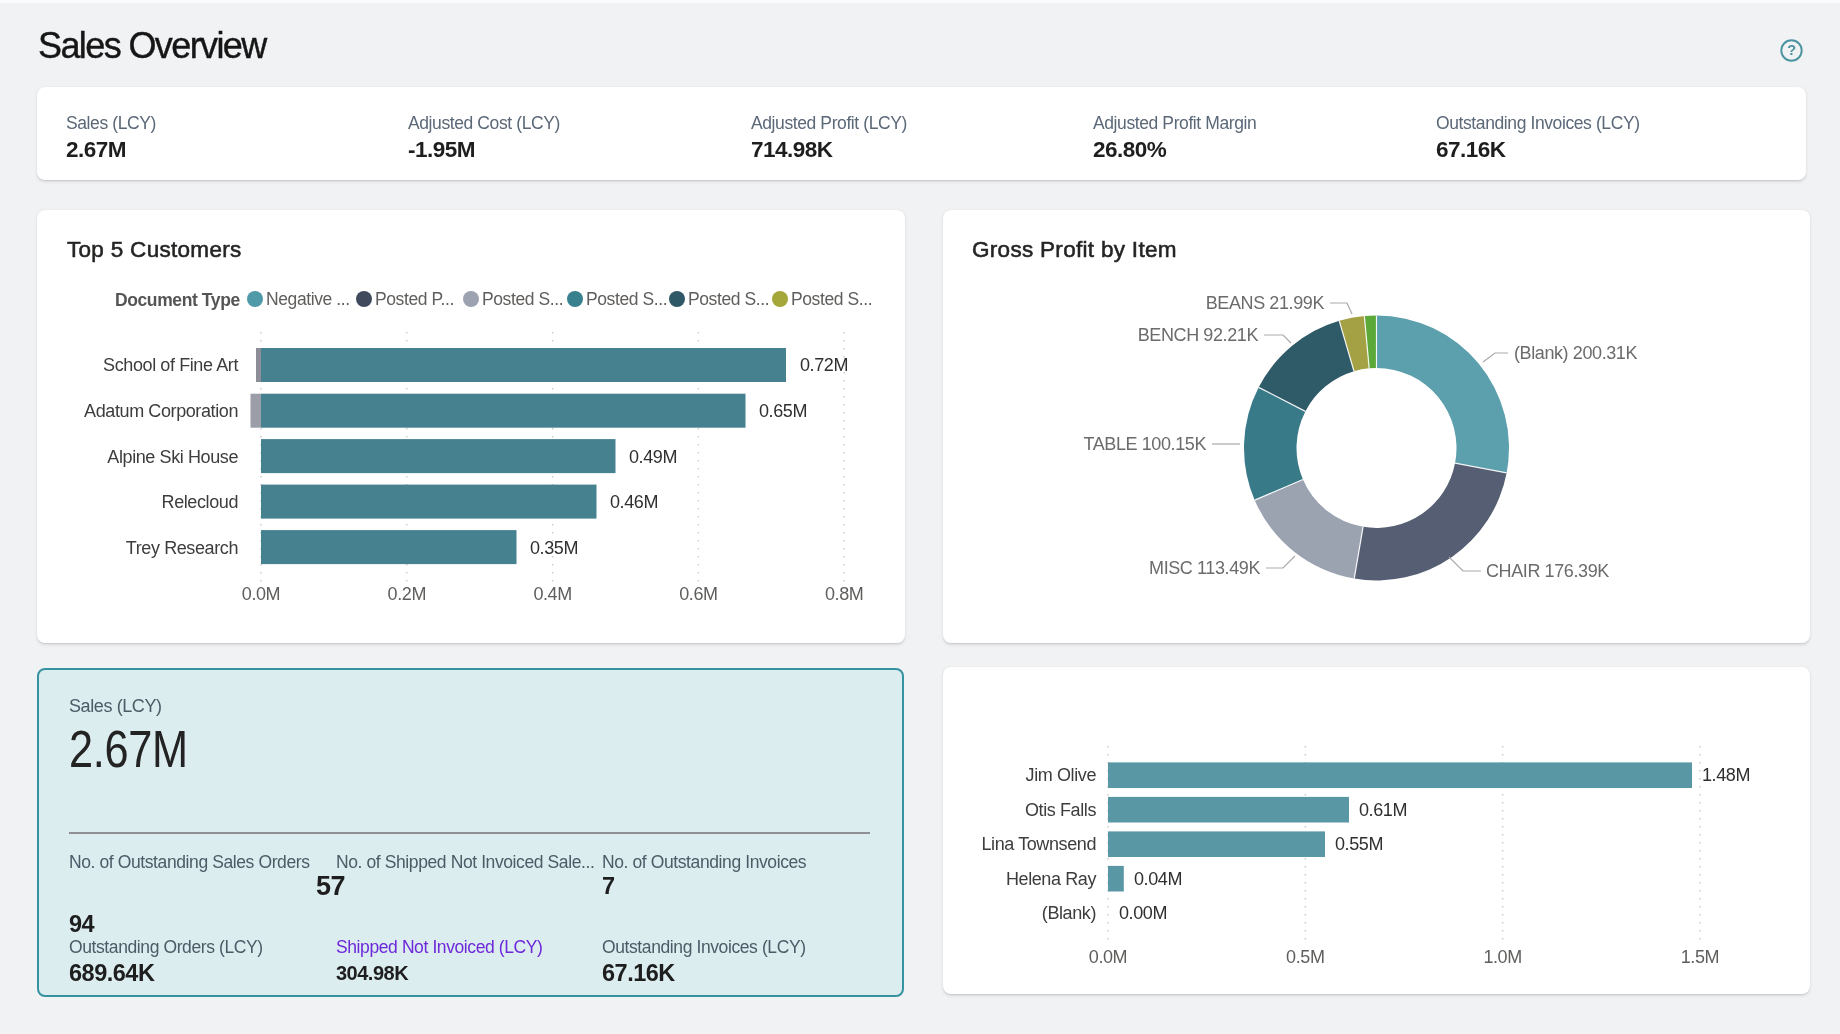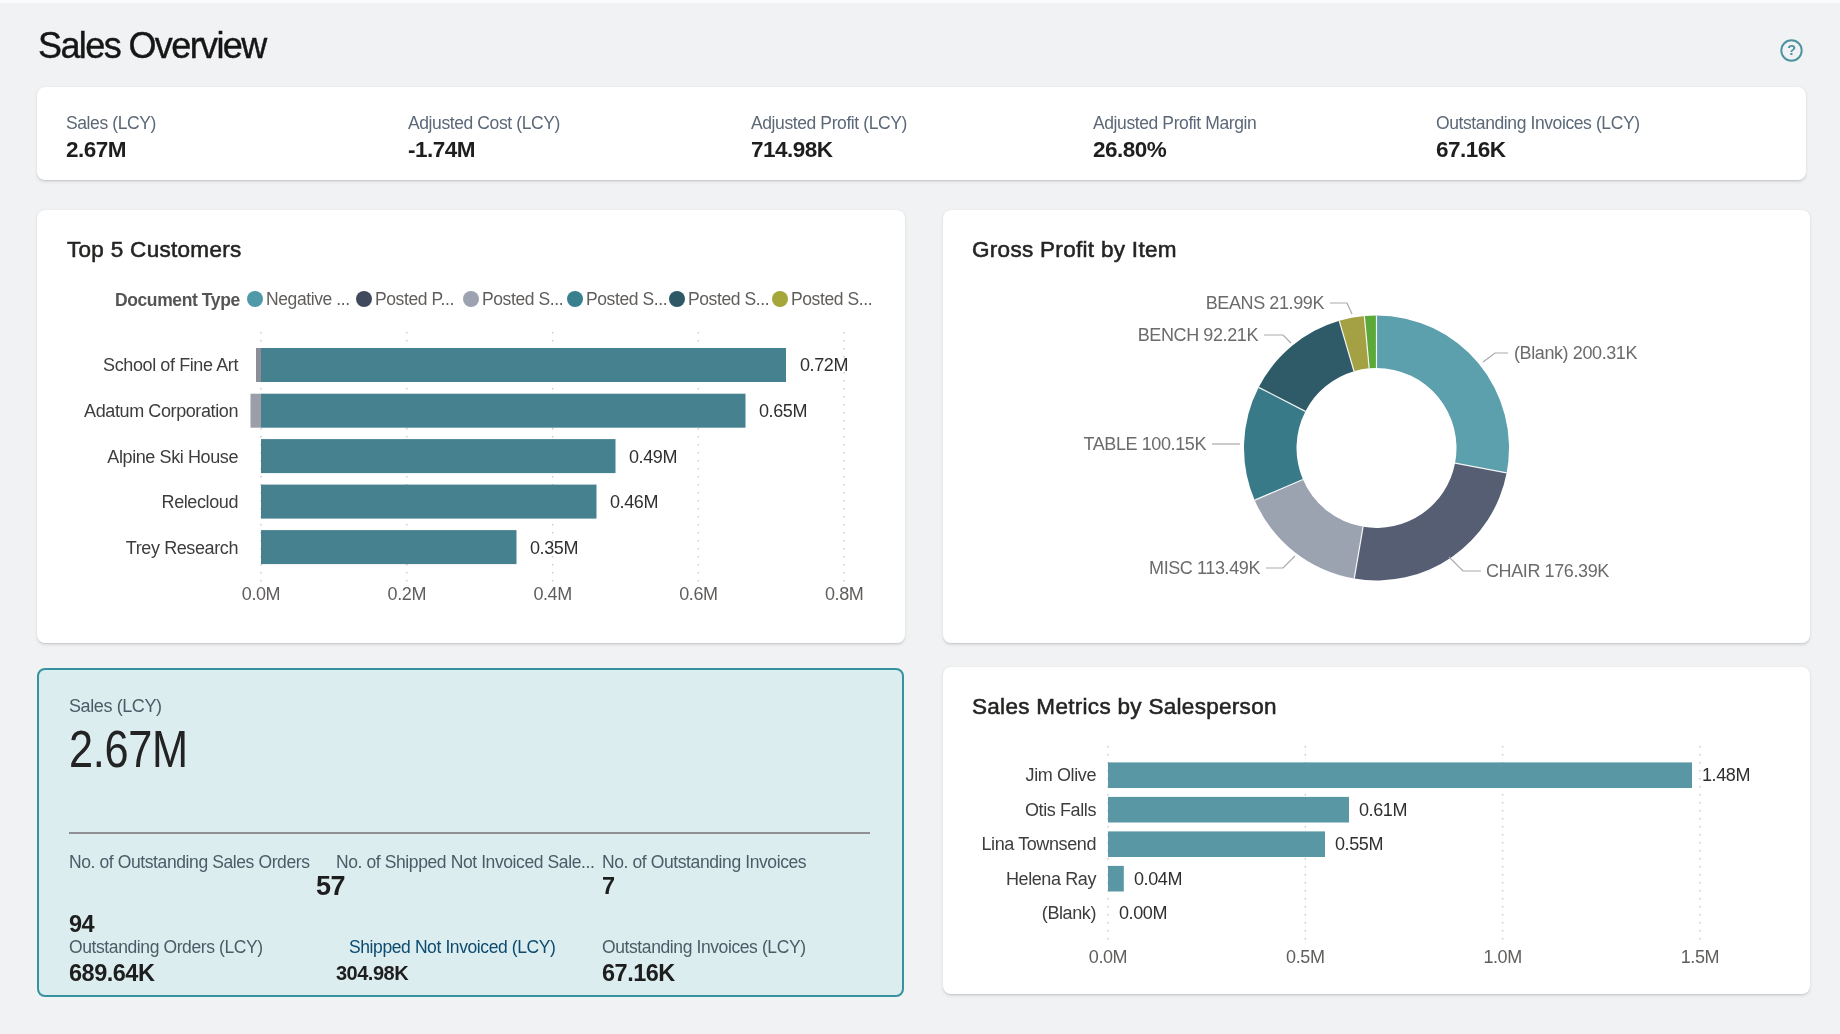--- a/index.html
+++ b/index.html
@@ -22,21 +22,21 @@
   <div class="abs" style="left:38px;top:25px;font-size:36px;font-weight:400;color:#161616;letter-spacing:-1.6px;-webkit-text-stroke:0.4px #161616;">Sales Overview</div>
   <svg class="abs" style="left:1779px;top:38px;" width="25" height="25" viewBox="0 0 25 25">
     <circle cx="12.5" cy="12.5" r="10.2" fill="none" stroke="#4C93A1" stroke-width="1.9"></circle>
     <text x="12.5" y="17.4" font-size="14.5" font-weight="700" fill="#4C93A1" text-anchor="middle">?</text>
   </svg>
 
   <div class="card" style="left:37px;top:87px;width:1769px;height:93px;"></div>
   <div class="klabel" style="left:66px;top:114px;">Sales (LCY)</div>
   <div class="kvalue" style="left:66px;top:139px;">2.67M</div>
   <div class="klabel" style="left:408px;top:114px;">Adjusted Cost (LCY)</div>
-  <div class="kvalue" style="left:408px;top:139px;">-1.74M</div>
+  <div class="kvalue" style="left:408px;top:139px;">-1.95M</div>
   <div class="klabel" style="left:751px;top:114px;">Adjusted Profit (LCY)</div>
   <div class="kvalue" style="left:751px;top:139px;">714.98K</div>
   <div class="klabel" style="left:1093px;top:114px;">Adjusted Profit Margin</div>
   <div class="kvalue" style="left:1093px;top:139px;">26.80%</div>
   <div class="klabel" style="left:1436px;top:114px;">Outstanding Invoices (LCY)</div>
   <div class="kvalue" style="left:1436px;top:139px;">67.16K</div>
 
   <div class="card" style="left:37px;top:210px;width:868px;height:433px;"></div>
   <div class="ctitle" style="left:67px;top:237px;text-align:right;">Top 5 Customers</div>
 
@@ -143,27 +143,26 @@
   <div class="abs" style="left:69px;top:724px;font-size:51px;font-weight:400;color:#232323;line-height:51px;transform:scaleX(0.85);transform-origin:0 0;">2.67M</div>
   <div class="abs" style="left:69px;top:832px;width:801px;height:1.5px;background:#8F9093;"></div>
   <div class="klabel" style="left:69px;top:853px;color:#4C5B66;">No. of Outstanding Sales Orders</div>
   <div class="kvalue" style="left:69px;top:912px;font-size:23.5px;line-height:24px;">94</div>
   <div class="klabel" style="left:336px;top:853px;color:#4C5B66;">No. of Shipped Not Invoiced Sale...</div>
   <div class="kvalue" style="left:316px;top:874px;font-size:27px;line-height:24px;">57</div>
   <div class="klabel" style="left:602px;top:853px;color:#4C5B66;">No. of Outstanding Invoices</div>
   <div class="kvalue" style="left:602px;top:874px;font-size:23.5px;line-height:24px;">7</div>
   <div class="klabel" style="left:69px;top:938px;color:#4C5B66;">Outstanding Orders (LCY)</div>
   <div class="kvalue" style="left:69px;top:961px;font-size:23.5px;line-height:24px;">689.64K</div>
-  <div class="klabel" style="left:336px;top:938px;color:#0c4a6e;margin-left:13px;">Shipped Not Invoiced (LCY)</div>
+  <div class="klabel" style="left:336px;top:938px;color:#6d28d9;">Shipped Not Invoiced (LCY)</div>
   <div class="kvalue" style="left:336px;top:961px;font-size:20px;line-height:24px;">304.98K</div>
   <div class="klabel" style="left:602px;top:938px;color:#4C5B66;">Outstanding Invoices (LCY)</div>
   <div class="kvalue" style="left:602px;top:961px;font-size:23.5px;line-height:24px;">67.16K</div>
 
   <div class="card" style="left:943px;top:667px;width:867px;height:327px;"></div>
-  <div class="ctitle" style="left:972px;top:694px;">Sales Metrics by Salesperson</div>
   <svg class="abs" style="left:943px;top:667px;" width="867" height="327" viewBox="0 0 867 327">
     <g stroke="#C9C9C9" stroke-width="1.4" stroke-dasharray="1.4 6.6" fill="none">
       <line x1="165" y1="79" x2="165" y2="275"></line>
       <line x1="362.3" y1="79" x2="362.3" y2="275"></line>
       <line x1="559.6" y1="79" x2="559.6" y2="275"></line>
       <line x1="756.9" y1="79" x2="756.9" y2="275"></line>
     </g>
     <rect x="165" y="95.4" width="584" height="25.6" fill="#5997A5"></rect>
     <rect x="165" y="129.9" width="241" height="25.6" fill="#5997A5"></rect>
     <rect x="165" y="164.4" width="217" height="25.6" fill="#5997A5"></rect>

